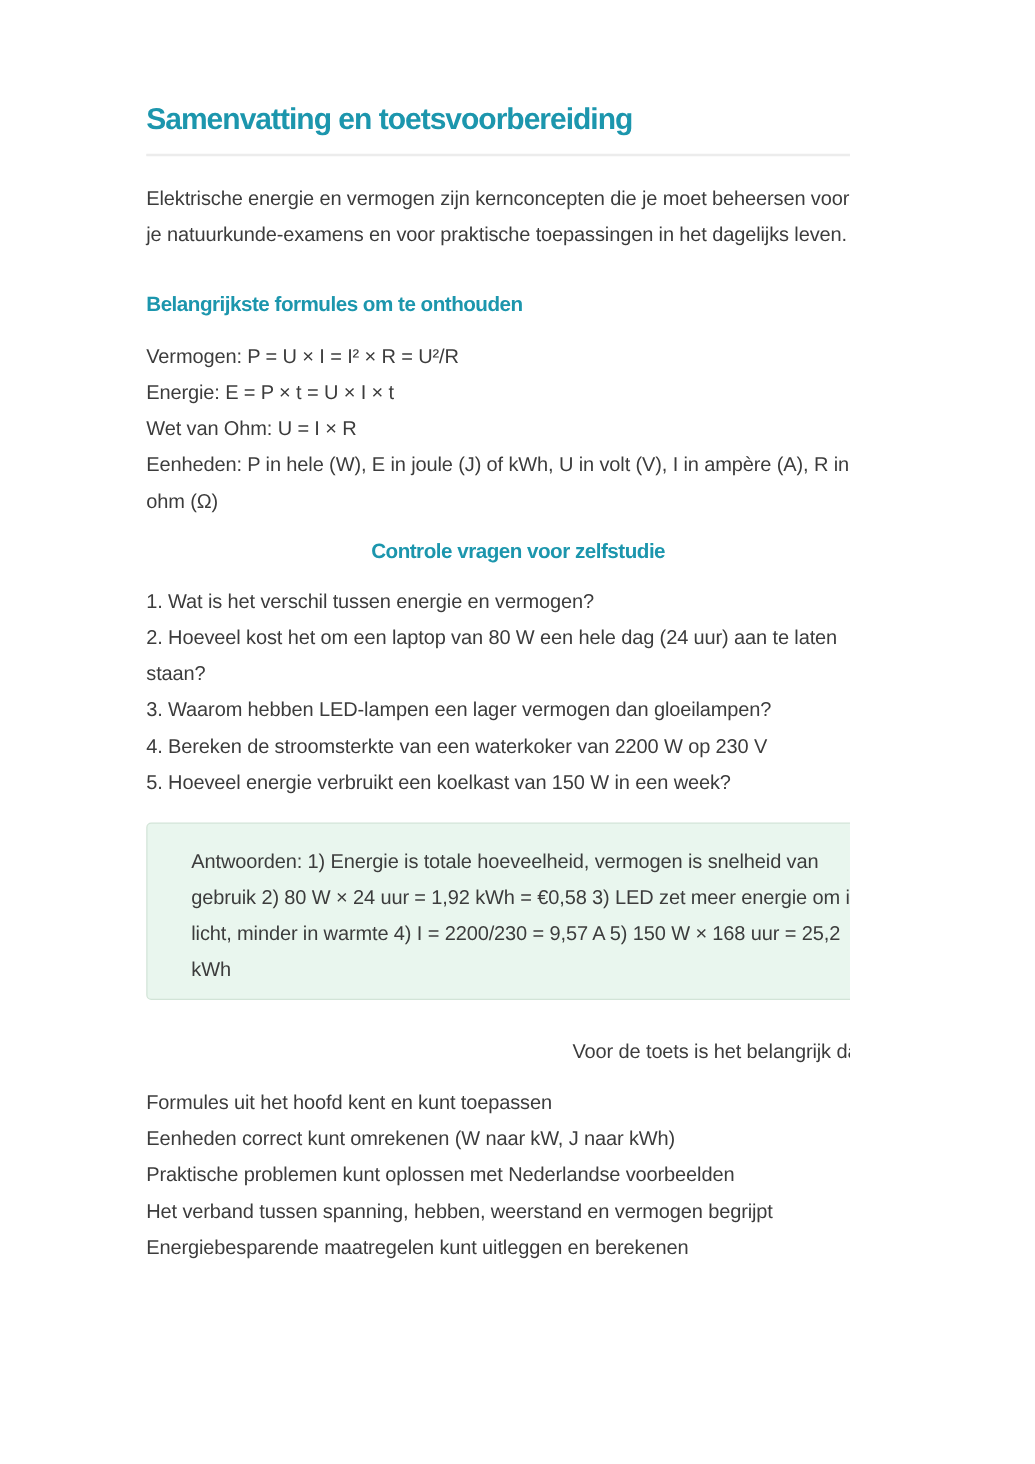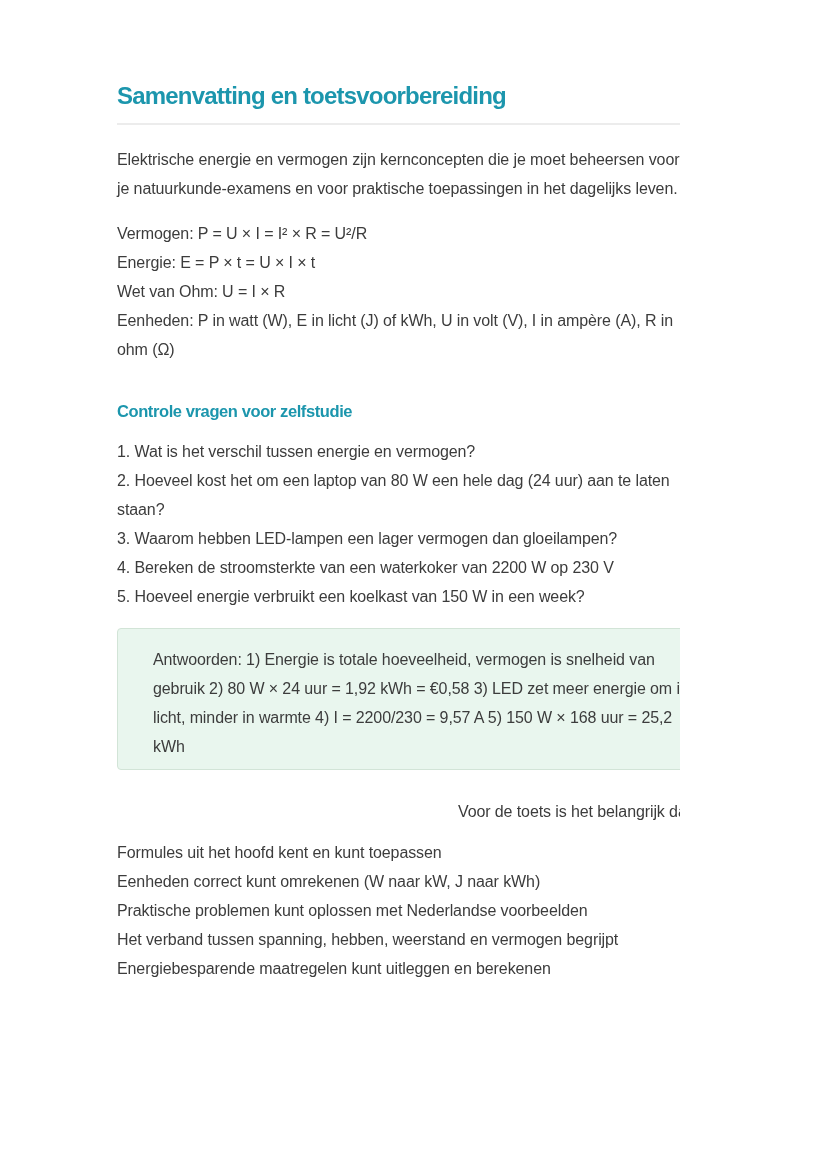--- a/index.html
+++ b/index.html
@@ -57,21 +57,22 @@
     letter-spacing: -0.4px;
     color: var(--accent, #1c96ad);
   }
   .sh-formulas {
     margin-top: 31px;
   }
   .formulas {
     margin-top: 16px;
   }
   .sh-questions {
-    margin-top: 37px;
+    margin-top: 15px;
+    text-align: center;
   }
   .questions {
     margin-top: 15px;
   }
   .answers-box {
     box-sizing: border-box;
     width: 595px;
     margin-top: 17px;
     background: var(--answers-bg, #e9f6ee);
     border: 1px solid var(--answers-border, #d2e4d7);
@@ -95,25 +96,26 @@
 <div class="page">
   <div class="content">
 
     <h1 class="title">Samenvatting en toetsvoorbereiding</h1>
 
     <div class="divider"></div>
 
     <p class="body multiline intro">Elektrische energie en vermogen zijn kernconcepten die je moet beheersen voor
 je natuurkunde-examens en voor praktische toepassingen in het dagelijks leven.</p>
 
+    <h3 class="subhead sh-formulas">Belangrijkste formules om te onthouden</h3>
 
     <p class="body multiline formulas">Vermogen: P = U × I = I² × R = U²/R
 Energie: E = P × t = U × I × t
 Wet van Ohm: U = I × R
-Eenheden: P in watt (W), E in licht (J) of kWh, U in volt (V), I in ampère (A), R in
+Eenheden: P in hele (W), E in joule (J) of kWh, U in volt (V), I in ampère (A), R in
 ohm (Ω)</p>
 
     <h3 class="subhead sh-questions">Controle vragen voor zelfstudie</h3>
 
     <p class="body multiline questions">1. Wat is het verschil tussen energie en vermogen?
 2. Hoeveel kost het om een laptop van 80 W een hele dag (24 uur) aan te laten
 staan?
 3. Waarom hebben LED-lampen een lager vermogen dan gloeilampen?
 4. Bereken de stroomsterkte van een waterkoker van 2200 W op 230 V
 5. Hoeveel energie verbruikt een koelkast van 150 W in een week?</p>

